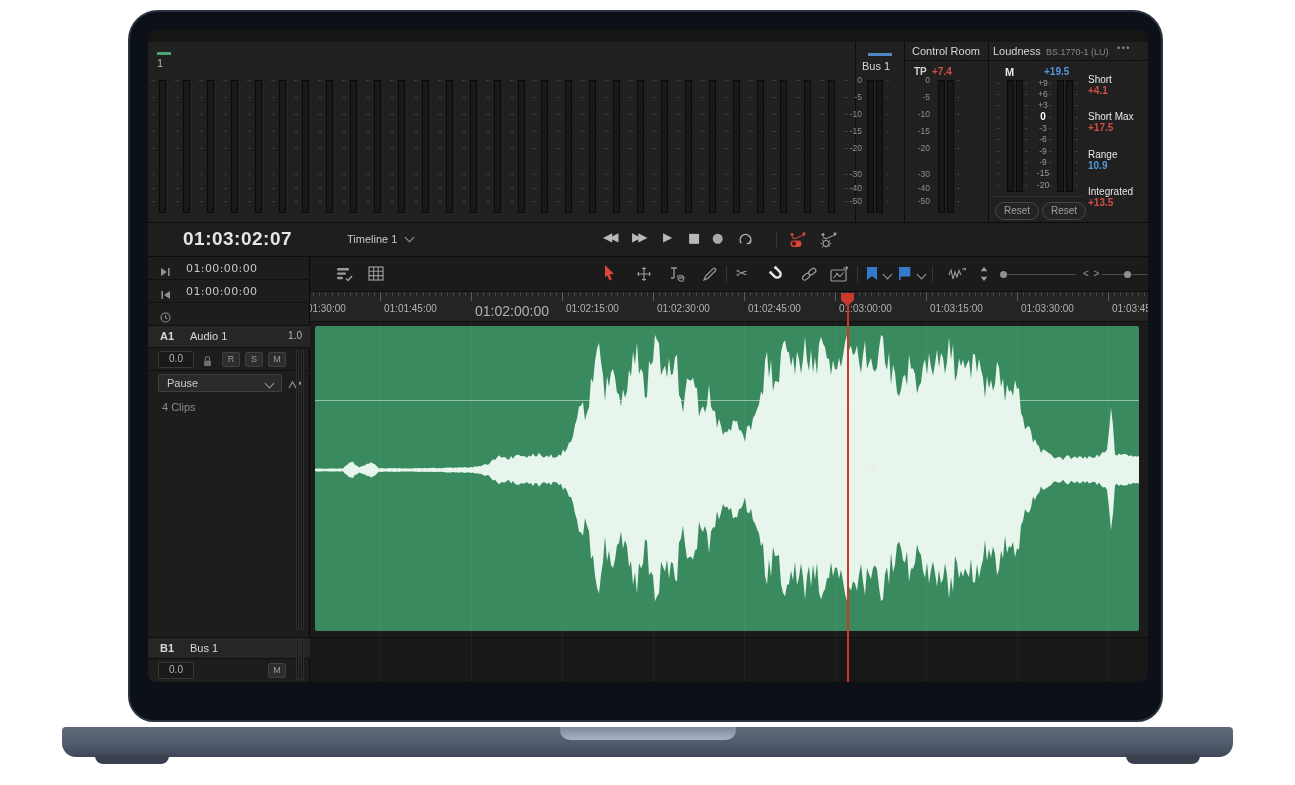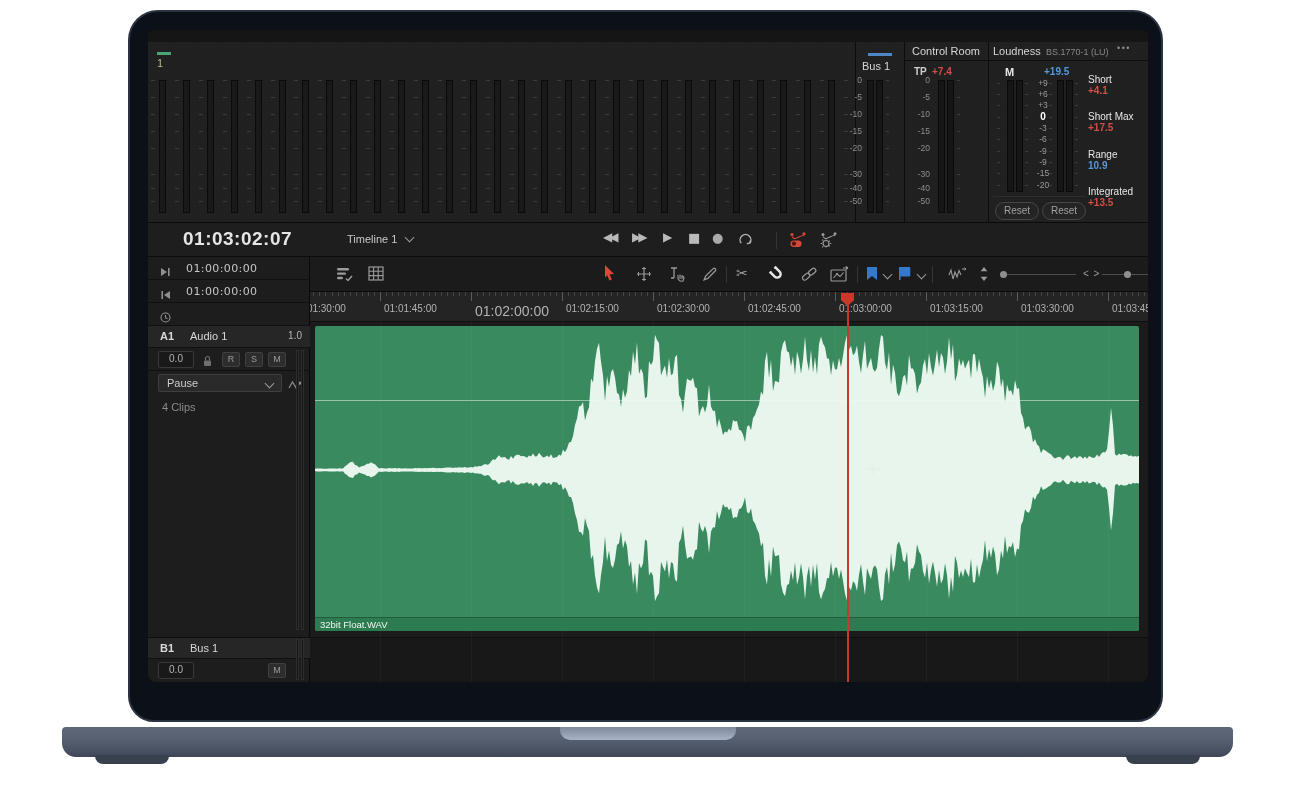--- a/index.html
+++ b/index.html
@@ -811,23 +811,20 @@
             <div style="position: absolute; left: 707px; top: 0px; width: 1px; height: 9px; background: rgb(93, 93, 93);"></div>
             <div style="position: absolute; left: 711px; top: 11px; font-size: 10px; color: rgb(178, 178, 178); white-space: nowrap;">01:03:30:00</div>
             <div style="position: absolute; left: 798px; top: 0px; width: 1px; height: 9px; background: rgb(93, 93, 93);"></div>
             <div style="position: absolute; left: 802px; top: 11px; font-size: 10px; color: rgb(178, 178, 178); white-space: nowrap;">01:03:45:00</div>
           </div>
 
         <div class="tl-body" id="tlbody">
           <div class="abs" style="left:0;top:315px;width:838px;height:45px;background:#181818;border-top:1px solid #0e0e0e;box-sizing:border-box;"></div>
           <div class="abs" id="audioclip" style="left: 5px; top: 4px; width: 824px; height: 305px; border-radius: 2px; overflow: hidden; background: rgb(58, 138, 95);">
             <div class="abs" id="automationline" style="left:0;top:74px;width:824px;height:1px;background:rgba(240,250,244,.5);z-index:3;"></div>
-            <div class="abs" id="clipfooter" style="left: 0px; bottom: 0px; width: 824px; height: 14px; border-top: 1px solid rgba(0, 0, 0, 0.25); box-sizing: border-box; z-index: 4; background: rgb(45, 123, 81);">
-              <span style="position:absolute;left:5px;top:1px;font-size:9.5px;color:#eef8f1;">32bit Float.WAV</span>
-            </div>
           <svg width="824" height="291" style="position: absolute; left: 0px; top: 0px; z-index: 2;">
                 <polygon points="0,142.8 2,142.4 4,142.4 6,142.5 8,142.7 10,142.8 12,142.7 14,142.4 16,142.6 18,142.4 20,142.4 22,142.7 24,142.3 26,142.5 28,142.6 30,140.2 32,138.9 34,136.9 36,136.1 38,135.8 40,139.0 42,139.4 44,141.4 46,140.6 48,139.9 50,139.2 52,137.8 54,137.7 56,136.3 58,137.4 60,138.3 62,140.5 64,142.4 66,141.9 68,142.2 70,142.4 72,142.5 74,142.0 76,142.3 78,142.2 80,142.0 82,142.5 84,142.0 86,142.4 88,142.5 90,142.3 92,142.5 94,142.6 96,142.4 98,142.4 100,142.1 102,142.2 104,142.1 106,142.3 108,142.2 110,142.0 112,142.2 114,142.0 116,142.1 118,141.8 120,142.0 122,142.2 124,142.1 126,142.2 128,142.0 130,141.7 132,141.5 134,141.4 136,141.5 138,142.1 140,141.6 142,141.7 144,141.2 146,141.6 148,141.5 150,141.0 152,141.8 154,141.5 156,140.9 158,141.4 160,140.3 162,140.7 164,140.1 166,140.2 168,138.9 170,138.0 172,138.7 174,138.3 176,135.4 178,133.3 180,134.0 182,131.4 184,129.2 186,131.4 188,131.3 190,131.1 192,132.9 194,133.8 196,130.0 198,132.7 200,129.7 202,128.8 204,128.8 206,130.3 208,130.1 210,130.4 212,131.7 214,129.6 216,130.5 218,127.5 220,130.5 222,130.3 224,126.7 226,129.2 228,131.4 230,131.1 232,129.5 234,131.2 236,128.3 238,132.0 240,131.4 242,131.1 244,128.4 246,129.8 248,123.5 250,126.3 252,122.4 254,116.4 256,116.0 258,110.1 260,99.0 262,92.5 264,80.4 266,79.7 268,76.1 270,94.5 272,86.6 274,81.3 276,52.3 278,56.4 280,35.3 282,22.7 284,16.7 286,35.7 288,49.3 290,75.6 292,49.9 294,60.9 296,46.2 298,43.0 300,51.5 302,66.7 304,68.5 306,80.8 308,62.9 310,71.7 312,65.4 314,43.9 316,50.2 318,25.6 320,38.5 322,16.2 324,48.1 326,42.5 328,47.6 330,72.3 332,70.7 334,35.2 336,39.1 338,35.1 340,8.8 342,13.9 344,17.0 346,49.5 348,44.1 350,39.4 352,51.8 354,32.1 356,49.2 358,47.6 360,31.2 362,28.8 364,69.1 366,73.3 368,86.8 370,67.3 372,52.4 374,54.0 376,54.8 378,51.4 380,61.2 382,62.3 384,90.6 386,83.4 388,80.0 390,86.6 392,79.0 394,58.2 396,80.6 398,85.0 400,84.7 402,101.7 404,92.6 406,100.0 408,109.1 410,105.4 412,106.5 414,102.6 416,105.1 418,93.9 420,95.5 422,95.1 424,103.8 426,104.4 428,108.4 430,116.0 432,100.7 434,99.1 436,104.2 438,91.9 440,88.9 442,83.2 444,78.5 446,65.4 448,69.1 450,34.9 452,25.7 454,52.2 456,33.6 458,65.2 460,55.0 462,55.6 464,56.4 466,26.3 468,17.5 470,13.9 472,25.3 474,26.4 476,40.3 478,30.2 480,49.0 482,25.4 484,33.3 486,47.8 488,33.4 490,10.4 492,34.4 494,45.1 496,23.4 498,46.7 500,30.9 502,48.4 504,18.0 506,10.6 508,17.4 510,21.2 512,32.4 514,32.7 516,49.3 518,34.3 520,43.5 522,43.3 524,31.7 526,41.3 528,29.6 530,16.5 532,9.1 534,23.7 536,19.8 538,29.2 540,27.1 542,19.4 544,35.8 546,47.2 548,29.0 550,14.8 552,42.9 554,36.9 556,31.8 558,42.9 560,45.8 562,41.7 564,22.8 566,9.0 568,10.8 570,36.9 572,43.9 574,26.0 576,59.1 578,38.4 580,46.7 582,66.6 584,70.3 586,63.8 588,50.9 590,48.8 592,59.8 594,28.6 596,42.5 598,42.4 600,48.0 602,67.4 604,59.9 606,56.4 608,39.6 610,32.9 612,48.7 614,27.1 616,40.9 618,49.8 620,38.0 622,23.6 624,41.2 626,27.0 628,31.5 630,47.9 632,35.7 634,11.3 636,33.8 638,18.1 640,55.6 642,48.8 644,32.3 646,40.3 648,33.8 650,42.7 652,37.8 654,33.7 656,52.7 658,28.1 660,28.4 662,46.8 664,32.6 666,43.4 668,51.4 670,72.0 672,50.0 674,62.6 676,53.6 678,65.0 680,57.4 682,35.5 684,41.5 686,61.1 688,52.6 690,76.1 692,58.2 694,65.5 696,64.0 698,69.7 700,54.0 702,62.9 704,62.1 706,87.0 708,91.7 710,103.5 712,100.9 714,99.9 716,105.1 718,116.6 720,113.1 722,118.5 724,120.3 726,127.3 728,123.3 730,124.3 732,125.7 734,127.2 736,128.3 738,131.0 740,132.4 742,131.4 744,130.8 746,131.5 748,133.9 750,131.4 752,129.3 754,129.7 756,132.9 758,131.5 760,130.3 762,132.6 764,130.3 766,130.5 768,132.8 770,130.6 772,132.7 774,130.1 776,130.9 778,131.9 780,131.6 782,128.6 784,131.0 786,127.9 788,126.0 790,126.6 792,123.6 794,105.2 796,81.7 798,99.6 800,128.3 802,129.8 804,127.4 806,129.1 808,127.9 810,128.1 812,128.4 814,130.2 816,129.2 818,130.8 820,130.1 822,130.7 824,129.8 824,157.8 822,156.9 820,157.4 818,156.8 816,158.4 814,157.4 812,159.2 810,159.4 808,159.6 806,158.5 804,160.1 802,157.8 800,159.2 798,187.1 796,204.4 794,181.6 792,163.8 790,160.9 788,161.4 786,159.6 784,156.6 782,159.0 780,156.0 778,155.7 776,156.7 774,157.5 772,154.9 770,157.0 768,154.9 766,157.1 764,157.3 762,155.1 760,157.3 758,156.1 756,154.7 754,157.9 752,158.2 750,156.2 748,153.8 746,156.1 744,156.8 742,156.3 740,155.2 738,156.6 736,159.2 734,160.3 732,161.8 730,163.1 728,164.1 726,160.2 724,167.0 722,168.7 720,174.0 718,170.6 716,181.8 714,186.7 712,185.9 710,183.3 708,194.7 706,199.3 704,223.5 702,222.6 700,231.3 698,216.1 696,221.6 694,220.1 692,227.2 690,209.8 688,232.6 686,224.4 684,243.4 682,249.3 680,228.0 678,220.6 676,231.7 674,222.9 672,235.2 670,213.9 668,233.8 666,241.6 664,252.0 662,238.3 660,256.2 658,256.5 656,232.5 654,251.0 652,247.0 650,242.2 648,250.9 646,244.6 644,252.3 642,236.4 640,229.7 638,266.1 636,250.9 634,272.7 632,249.0 630,237.2 628,253.1 626,257.5 624,243.8 622,260.8 620,246.9 618,235.4 616,244.1 614,257.4 612,236.4 610,251.8 608,245.2 606,228.9 604,225.6 602,218.3 600,237.1 598,242.6 596,242.4 594,256.0 592,225.6 590,236.4 588,234.3 586,221.8 584,215.5 582,219.0 580,238.4 578,246.5 576,226.4 574,258.5 572,241.1 570,247.9 568,273.2 566,274.9 564,261.6 562,243.2 560,239.3 558,242.1 556,252.9 554,247.9 552,242.1 550,269.3 548,255.5 546,237.9 544,249.0 542,264.9 540,257.4 538,255.3 536,264.4 534,260.7 532,274.8 530,267.7 528,255.0 526,243.6 524,252.9 522,241.7 520,241.5 518,250.4 516,235.9 514,252.0 512,252.3 510,263.1 508,266.8 506,273.4 504,266.2 502,236.8 500,253.7 498,238.4 496,261.0 494,239.9 492,250.3 490,273.6 488,251.2 486,237.3 484,251.3 482,259.0 480,236.1 478,254.4 476,244.6 474,258.0 472,259.1 470,270.2 468,266.7 466,258.2 464,228.9 462,229.7 460,230.3 458,220.4 456,251.1 454,233.1 452,258.7 450,249.8 448,216.6 446,220.3 444,207.5 442,203.0 440,197.4 438,194.5 436,182.6 434,187.6 432,186.0 430,171.2 428,178.5 426,182.4 424,183.0 422,191.4 420,191.1 418,192.6 416,181.7 414,184.2 412,180.4 410,181.5 408,177.9 406,186.7 404,193.8 402,185.0 400,201.5 398,201.3 396,205.5 394,227.2 392,207.0 390,199.7 388,206.1 386,202.8 384,195.8 382,223.3 380,224.3 378,233.8 376,230.5 374,231.3 372,232.8 370,218.4 368,199.5 366,212.6 364,216.7 362,255.7 360,253.4 358,237.5 356,236.0 354,252.5 352,233.4 350,245.5 348,240.9 346,235.7 344,267.2 342,270.2 340,275.2 338,249.7 336,245.8 334,249.6 332,215.1 330,213.6 328,237.5 326,242.5 324,237.0 322,268.0 320,246.3 318,258.9 316,235.0 314,241.1 312,220.2 310,214.1 308,222.7 306,205.3 304,217.2 302,219.0 300,233.8 298,241.9 296,238.9 294,224.6 292,235.3 290,210.3 288,235.8 286,249.0 284,267.5 282,261.6 280,249.4 278,229.0 276,232.9 274,204.9 272,199.7 270,192.0 268,209.8 266,206.3 264,205.7 262,194.0 260,187.6 258,176.9 256,171.1 254,170.8 252,164.9 250,161.2 248,163.9 246,157.8 244,159.2 242,156.6 240,156.2 238,155.7 236,159.3 234,156.5 232,158.1 230,156.5 228,156.2 226,158.3 224,160.8 222,157.3 220,157.1 218,160.0 216,157.1 214,157.9 212,155.9 210,157.2 208,157.5 206,157.3 204,158.7 202,158.7 200,157.8 198,154.9 196,157.6 194,153.9 192,154.8 190,156.5 188,156.3 186,156.2 184,158.3 182,156.3 180,153.7 178,154.4 176,152.3 174,149.6 172,149.1 170,149.9 168,149.0 166,147.7 164,147.8 162,147.2 160,147.6 158,146.5 156,147.0 154,146.5 152,146.2 150,146.9 148,146.4 146,146.3 144,146.7 142,146.2 140,146.4 138,145.9 136,146.4 134,146.5 132,146.4 130,146.2 128,145.9 126,145.8 124,145.9 122,145.8 120,145.9 118,146.1 116,145.8 114,145.9 112,145.8 110,145.9 108,145.7 106,145.7 104,145.9 102,145.7 100,145.8 98,145.5 96,145.5 94,145.4 92,145.5 90,145.6 88,145.5 86,145.6 84,145.9 82,145.5 80,146.0 78,145.7 76,145.6 74,145.9 72,145.5 70,145.6 68,145.7 66,146.0 64,145.6 62,147.4 60,149.5 58,150.4 56,151.5 54,150.1 52,150.0 50,148.6 48,148.0 46,147.3 44,146.5 42,148.4 40,148.8 38,152.0 36,151.6 34,150.9 32,148.9 30,147.7 28,145.3 26,145.4 24,145.6 22,145.3 20,145.5 18,145.5 16,145.4 14,145.5 12,145.3 10,145.2 8,145.2 6,145.4 4,145.6 2,145.5 0,145.1" fill="#e7f5ec"></polygon>
               </svg>
             </div>
           <div class="abs" style="left:556px;top:140px;z-index:6;">
             <svg width="14" height="14" viewBox="0 0 14 14">
                 <path d="M7 1 V13 M1 7 H13" stroke="#e8e8e8" stroke-width="1" opacity=".85"></path>
               </svg>
           </div>
         <div style="position: absolute; left: 70px; top: 0px; width: 1px; height: 360px; background: rgba(255, 255, 255, 0.035);"></div>

